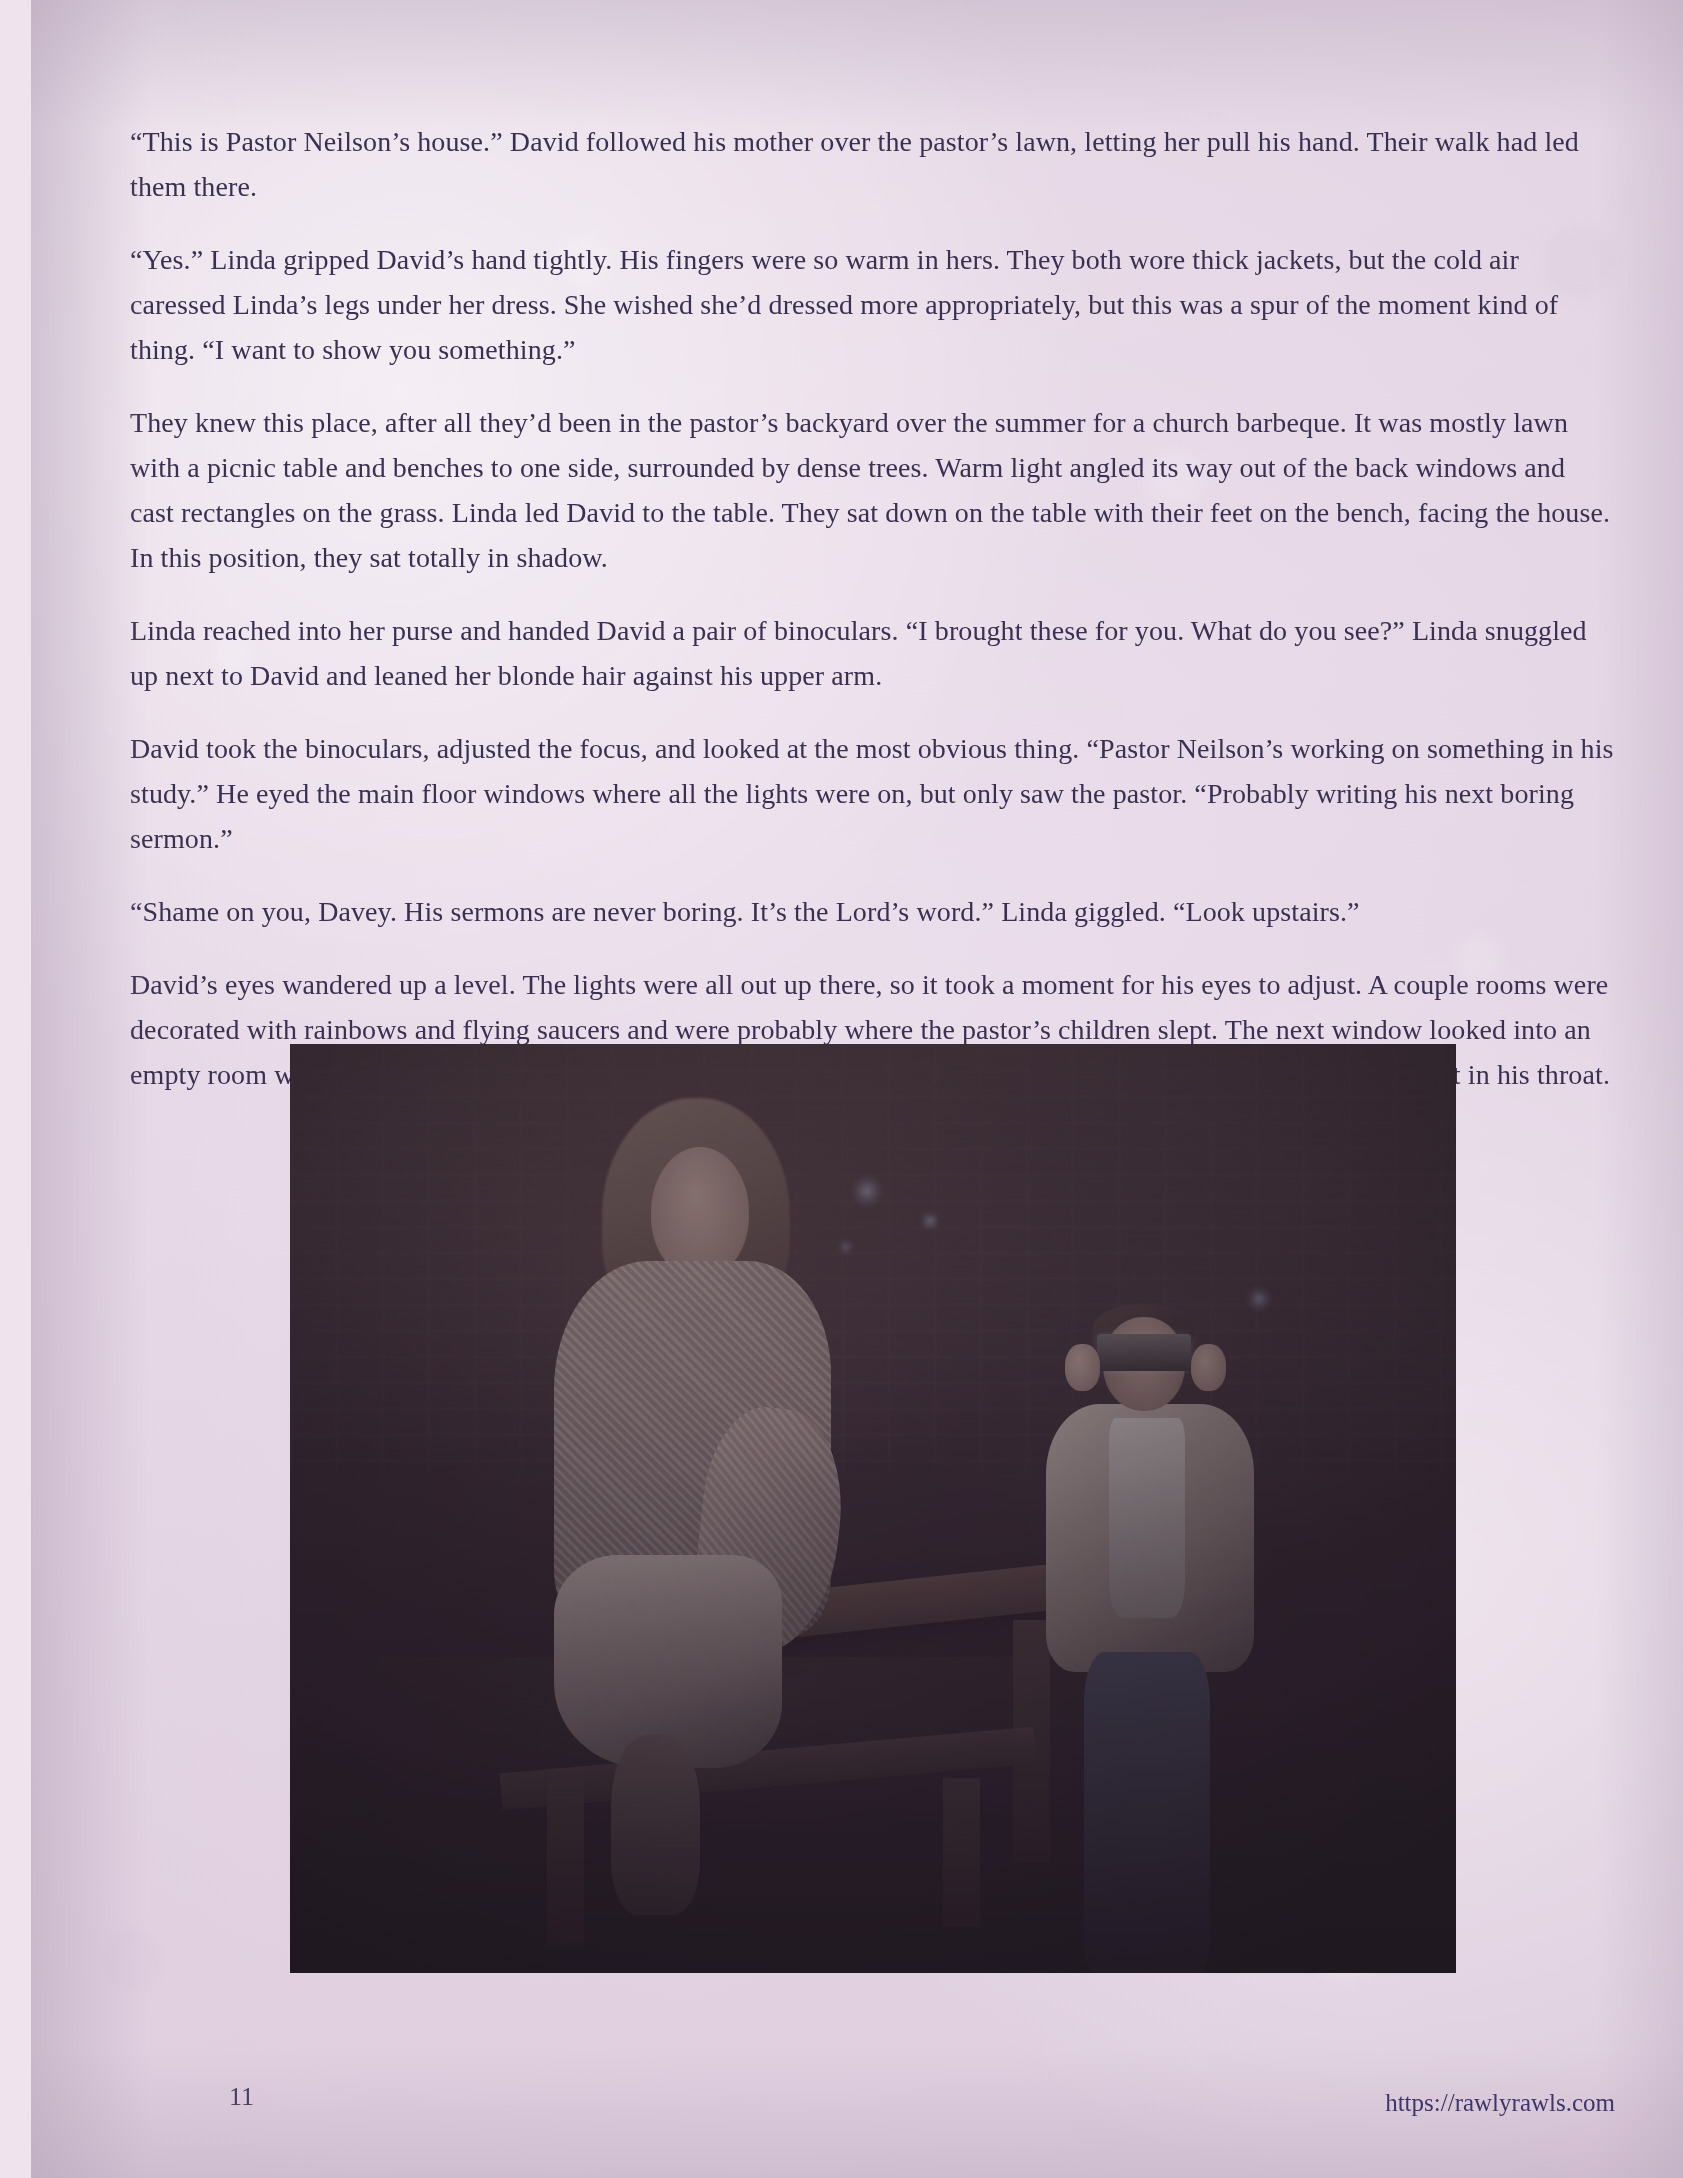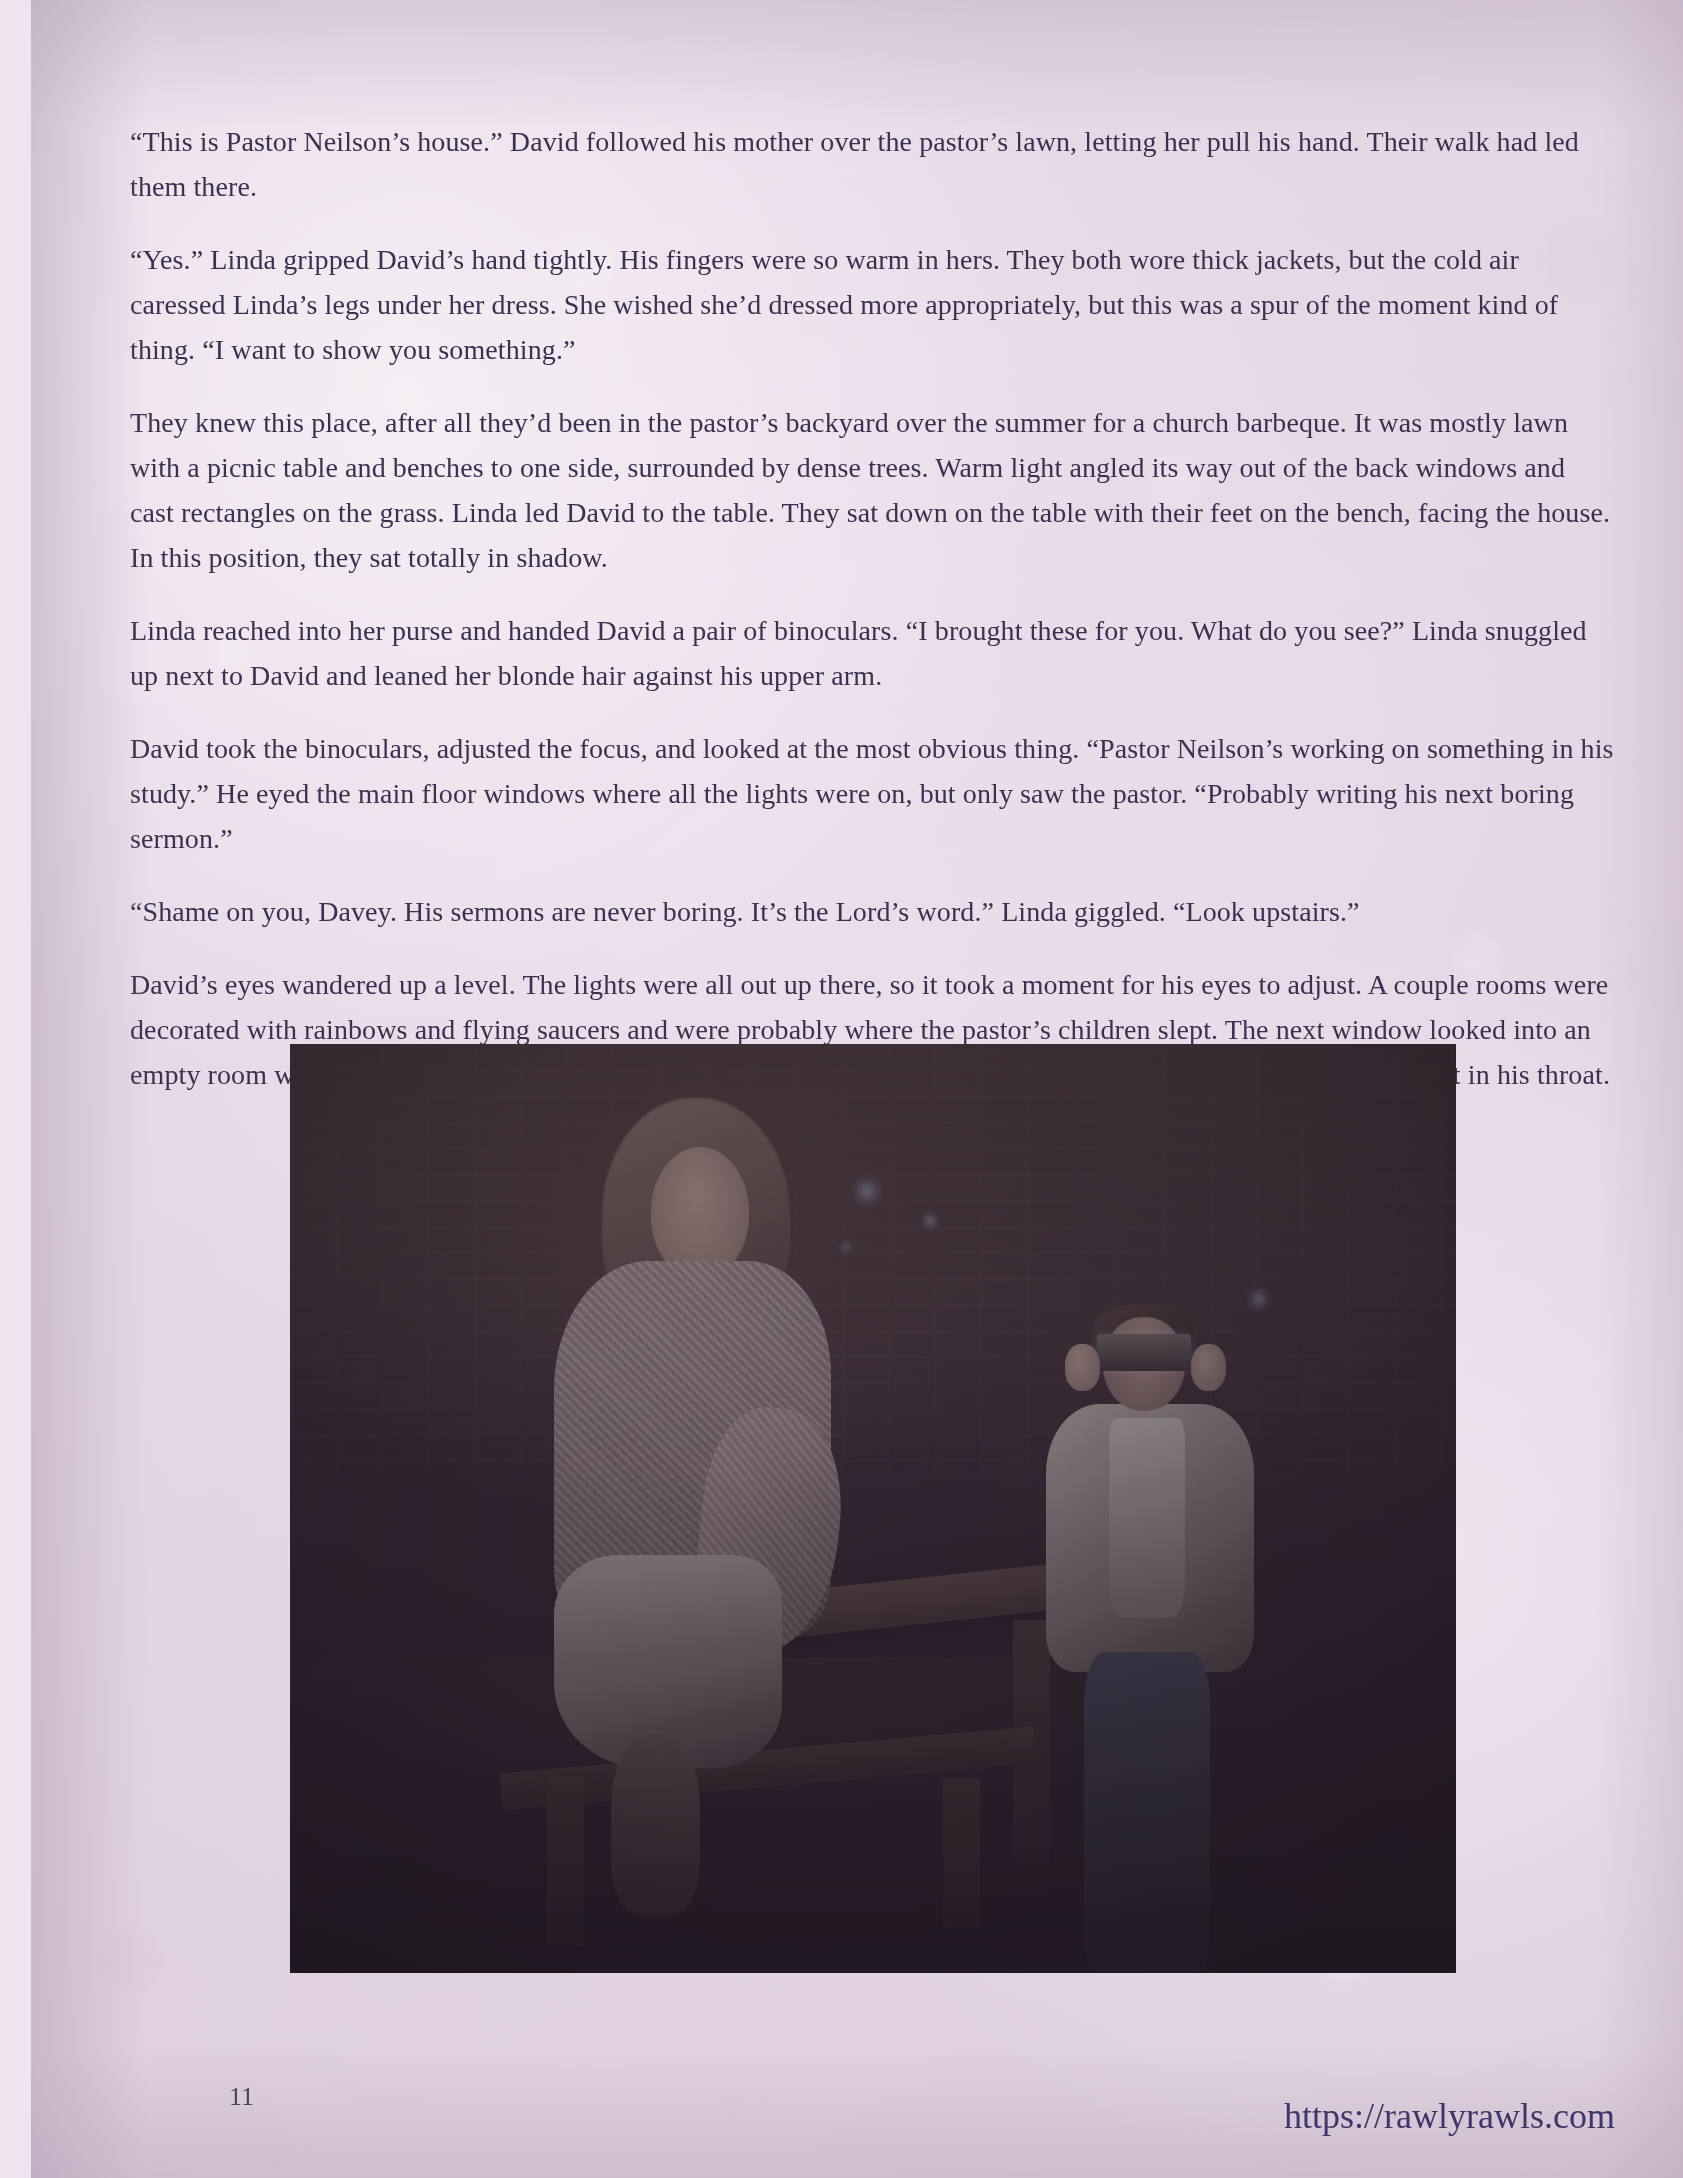--- a/index.html
+++ b/index.html
@@ -285,22 +285,22 @@
   #page-number {
     position: absolute;
     left: 99px;
     top: 0;
     font-size: 26px;
     color: #4a3f5e;
   }
   #site-link {
     position: absolute;
     right: 0;
-    top: 13px;
-    font-size: 36px;
+    top: 7px;
+    font-size: 25px;
     color: #3e3569;
     text-decoration: none;
   }
 </style>
 </head>
 <body>
 
 <div id="page">
 
   <div id="grain"></div>

